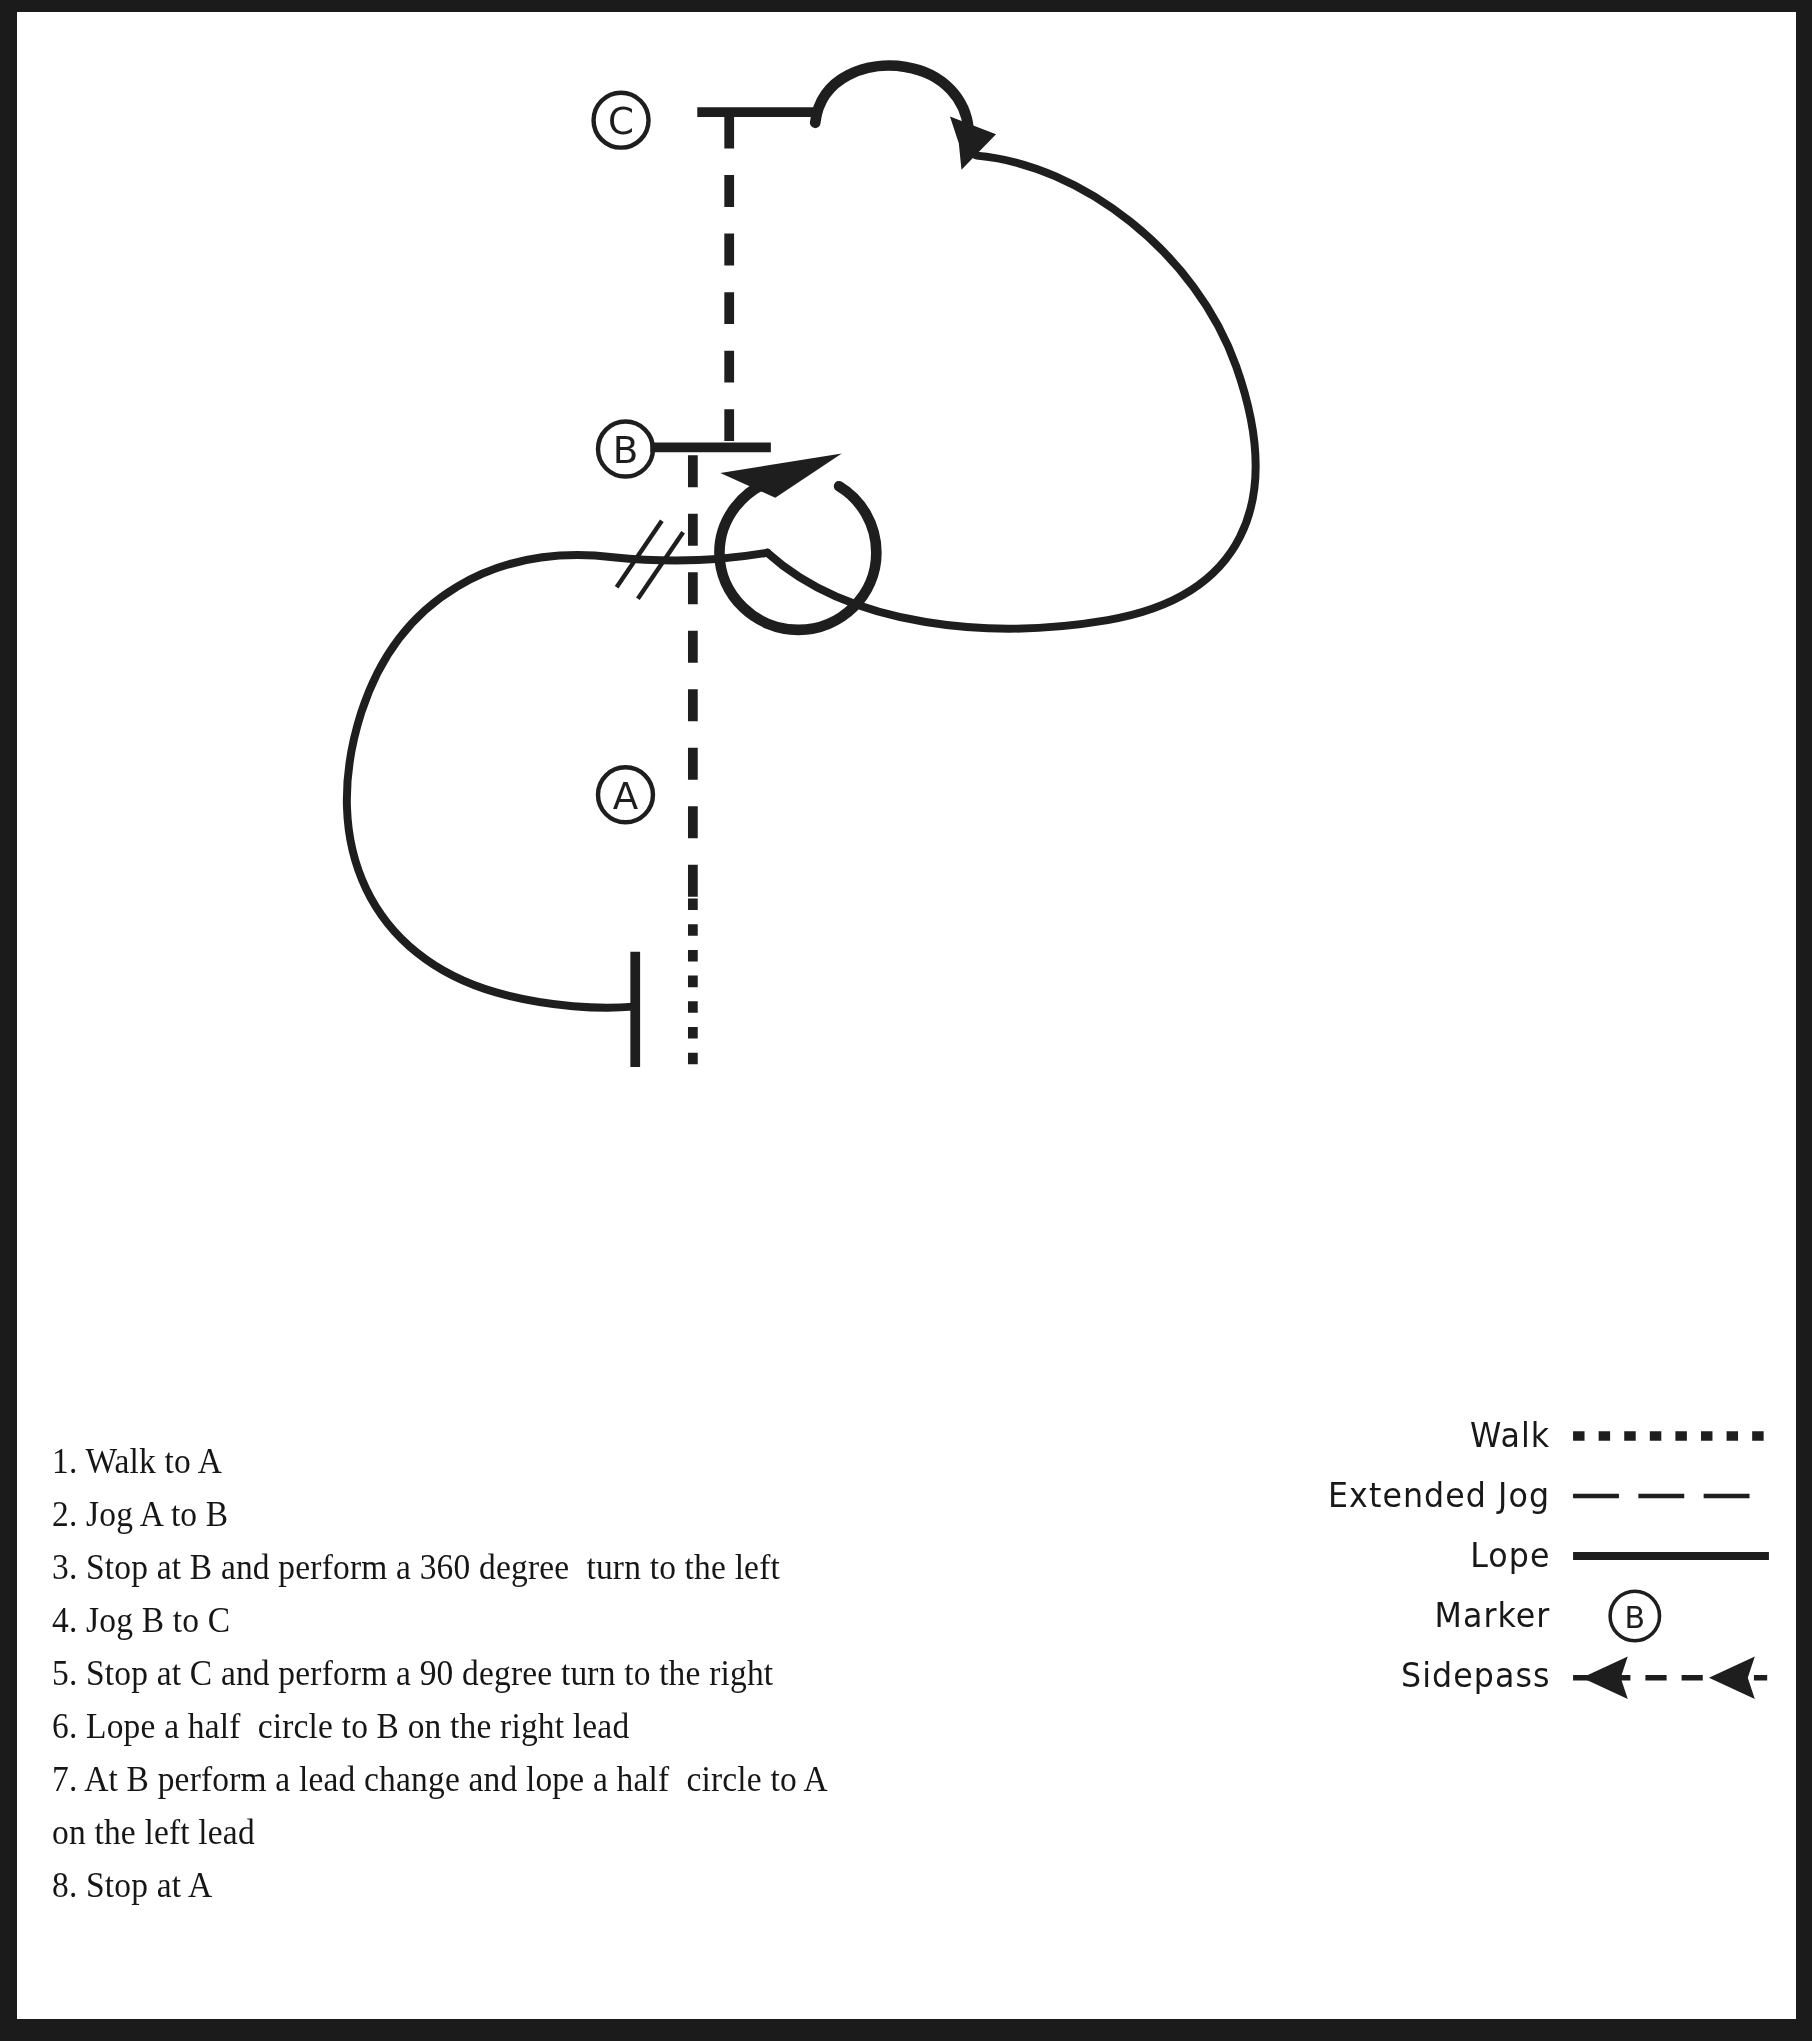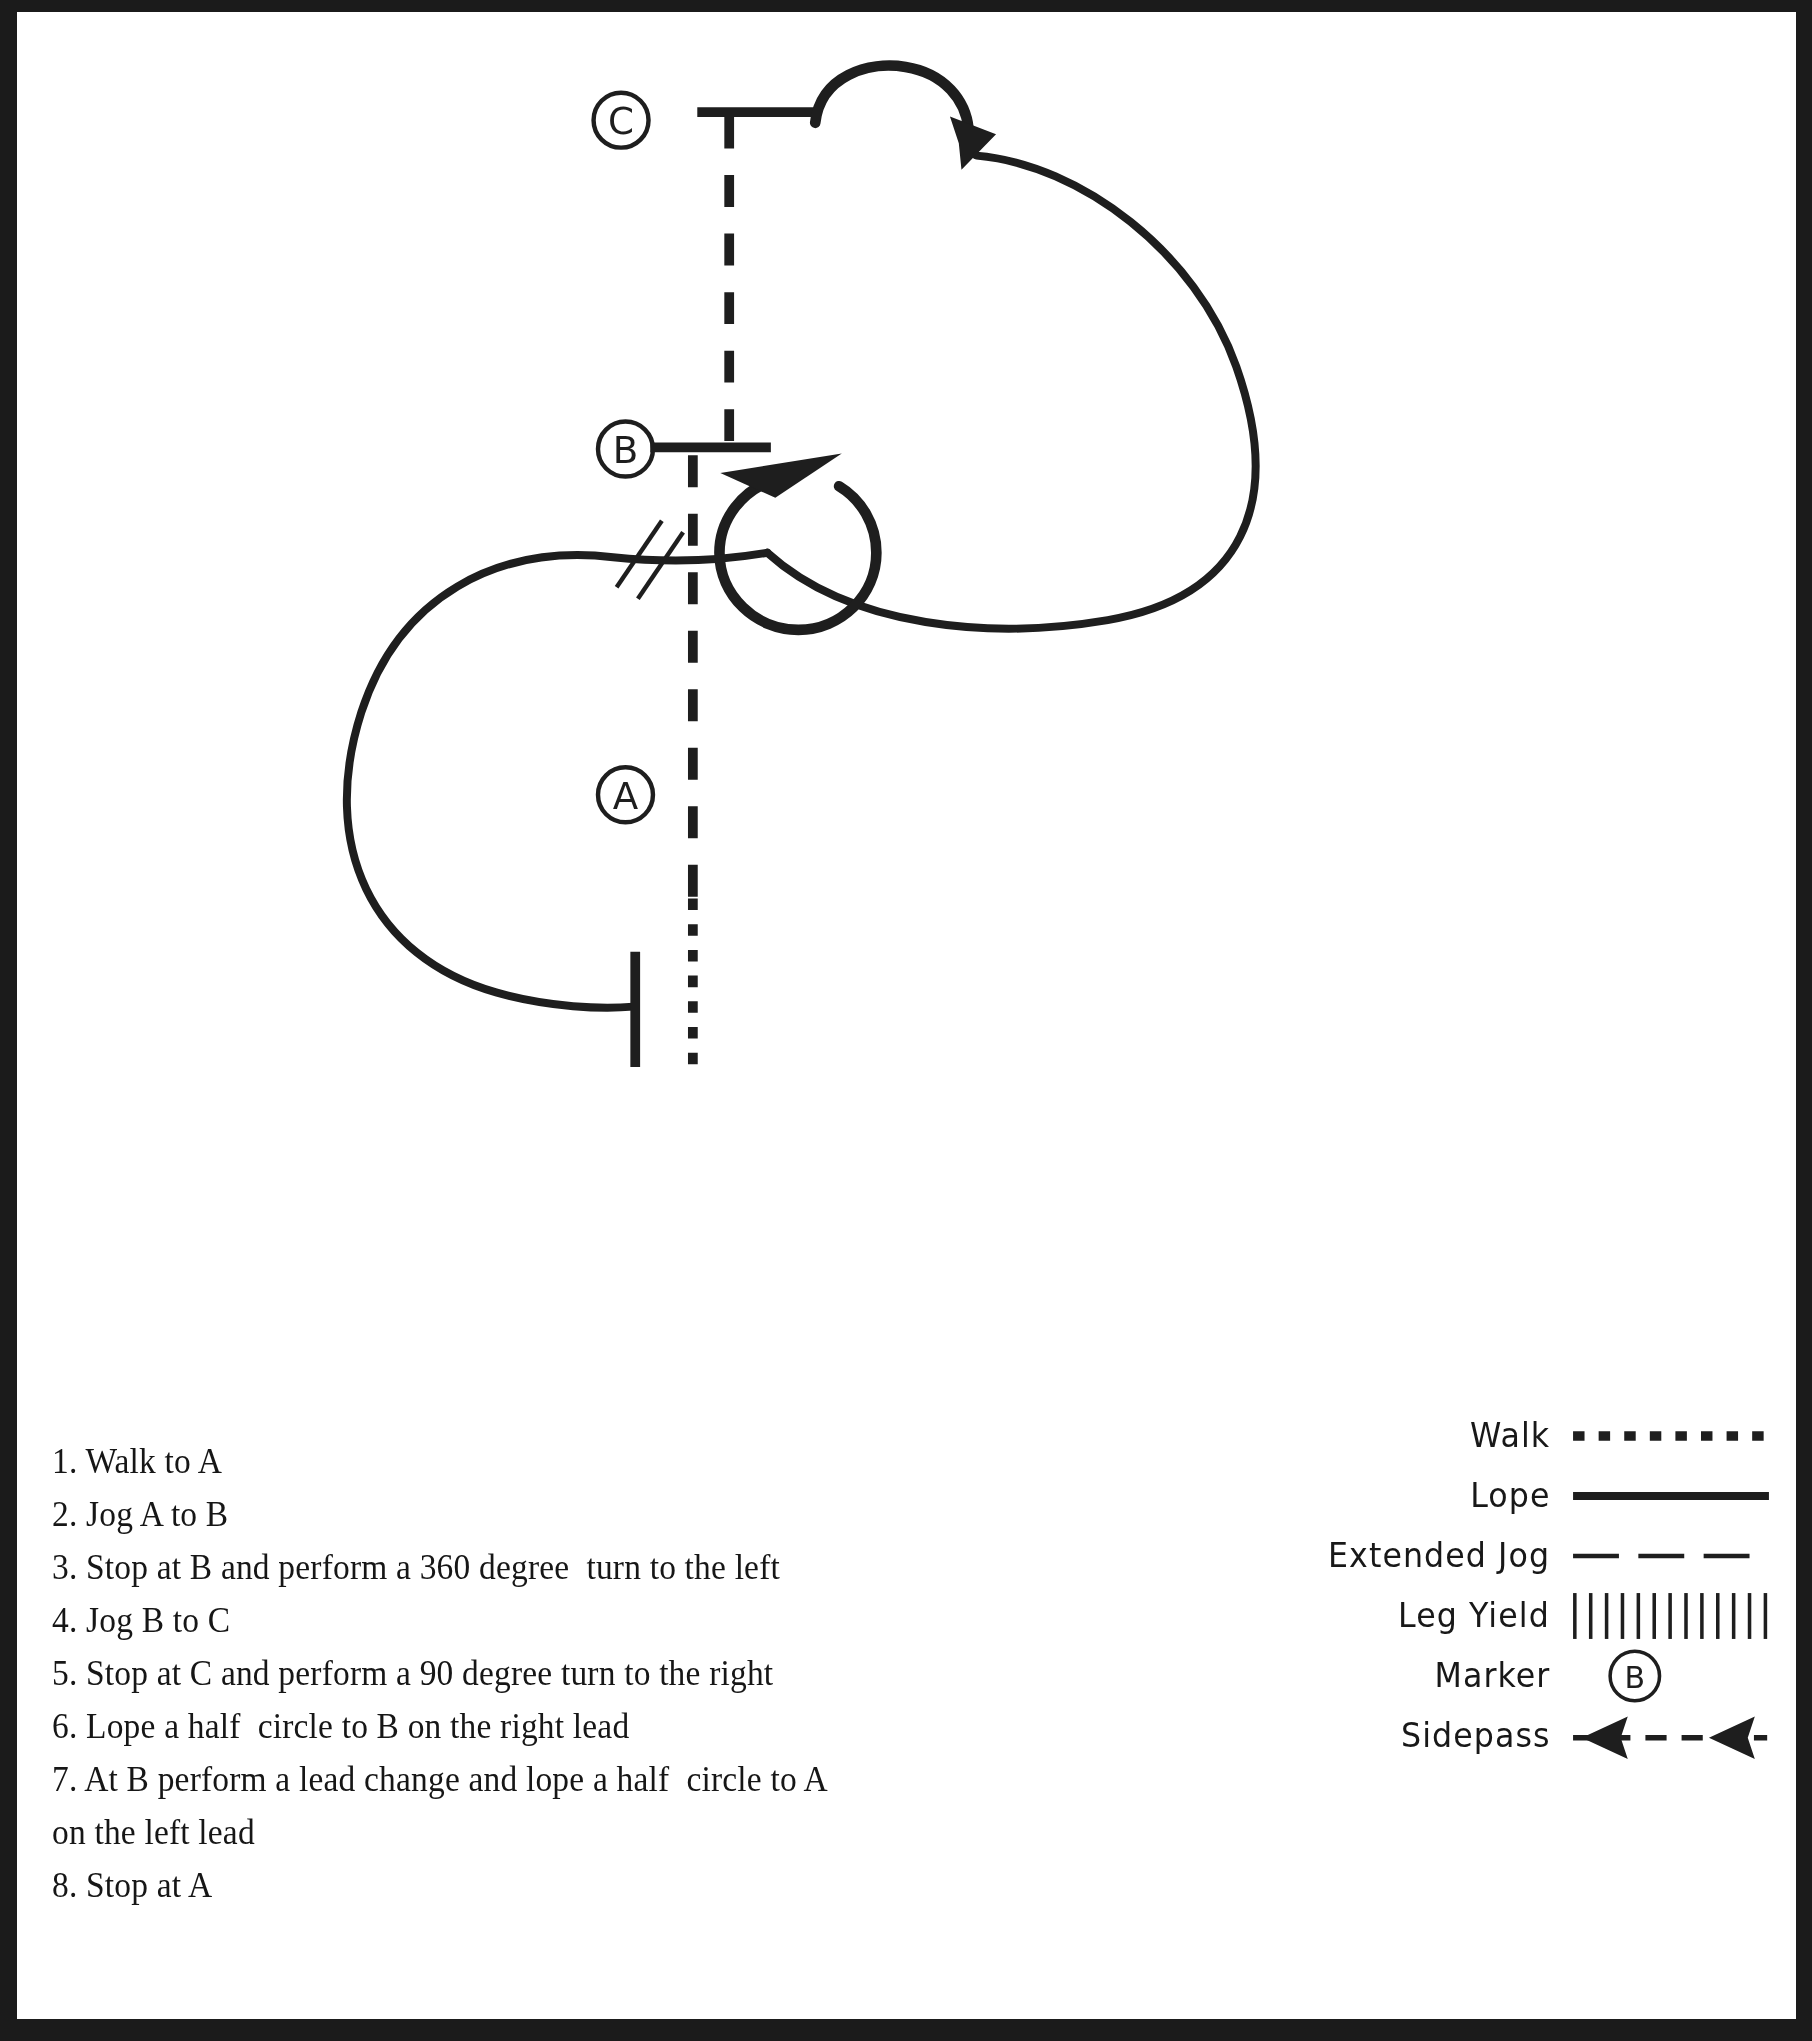--- a/index.html
+++ b/index.html
@@ -165,59 +165,37 @@
         <div class="legend-label">Walk</div>
         <div class="legend-swatch">
           <svg width="204" height="60" viewBox="0 0 230 68">
             <line x1="4" y1="34" x2="226" y2="34" stroke="#1e1e1e" stroke-width="11" stroke-dasharray="13 16"></line>
           </svg>
         </div>
       </div>
 
 
       <div class="legend-row">
+        <div class="legend-label">Extended Jog</div>
+        <div class="legend-swatch">
+          <svg width="204" height="60" viewBox="0 0 230 68">
+            <line x1="4" y1="34" x2="226" y2="34" stroke="#1e1e1e" stroke-width="5" stroke-dasharray="52 22"></line>
+          </svg>
+        </div>
+      </div>
+
+      <div class="legend-row">
         <div class="legend-label">Lope</div>
         <div class="legend-swatch">
           <svg width="204" height="60" viewBox="0 0 230 68">
             <line x1="4" y1="34" x2="226" y2="34" stroke="#1e1e1e" stroke-width="9"></line>
           </svg>
         </div>
       </div>
 
-      <div class="legend-row">
-        <div class="legend-label">Extended Jog</div>
-        <div class="legend-swatch">
-          <svg width="204" height="60" viewBox="0 0 230 68">
-            <line x1="4" y1="34" x2="226" y2="34" stroke="#1e1e1e" stroke-width="5" stroke-dasharray="52 22"></line>
-          </svg>
-        </div>
-      </div>
-
-      <div class="legend-row">
-        <div class="legend-label">Leg Yield</div>
-        <div class="legend-swatch">
-          <svg width="204" height="60" viewBox="0 0 230 68">
-            <g stroke="#1e1e1e" stroke-width="4">
-              <line x1="6" y1="8" x2="6" y2="60"></line>
-              <line x1="24" y1="8" x2="24" y2="60"></line>
-              <line x1="42" y1="8" x2="42" y2="60"></line>
-              <line x1="60" y1="8" x2="60" y2="60"></line>
-              <line x1="78" y1="8" x2="78" y2="60"></line>
-              <line x1="96" y1="8" x2="96" y2="60"></line>
-              <line x1="114" y1="8" x2="114" y2="60"></line>
-              <line x1="132" y1="8" x2="132" y2="60"></line>
-              <line x1="150" y1="8" x2="150" y2="60"></line>
-              <line x1="168" y1="8" x2="168" y2="60"></line>
-              <line x1="186" y1="8" x2="186" y2="60"></line>
-              <line x1="204" y1="8" x2="204" y2="60"></line>
-              <line x1="222" y1="8" x2="222" y2="60"></line>
-            </g>
-          </svg>
-        </div>
-      </div>
 
 
 
       <div class="legend-row">
         <div class="legend-label">Marker</div>
         <div class="legend-swatch">
           <svg width="204" height="60" viewBox="0 0 230 68">
             <circle cx="74" cy="34" r="28" stroke="#1e1e1e" stroke-width="4" fill="#ffffff"></circle>
             <text x="74" y="48" text-anchor="middle" font-family="DejaVu Sans, sans-serif" font-size="34" fill="#1e1e1e">B</text>
           </svg>

